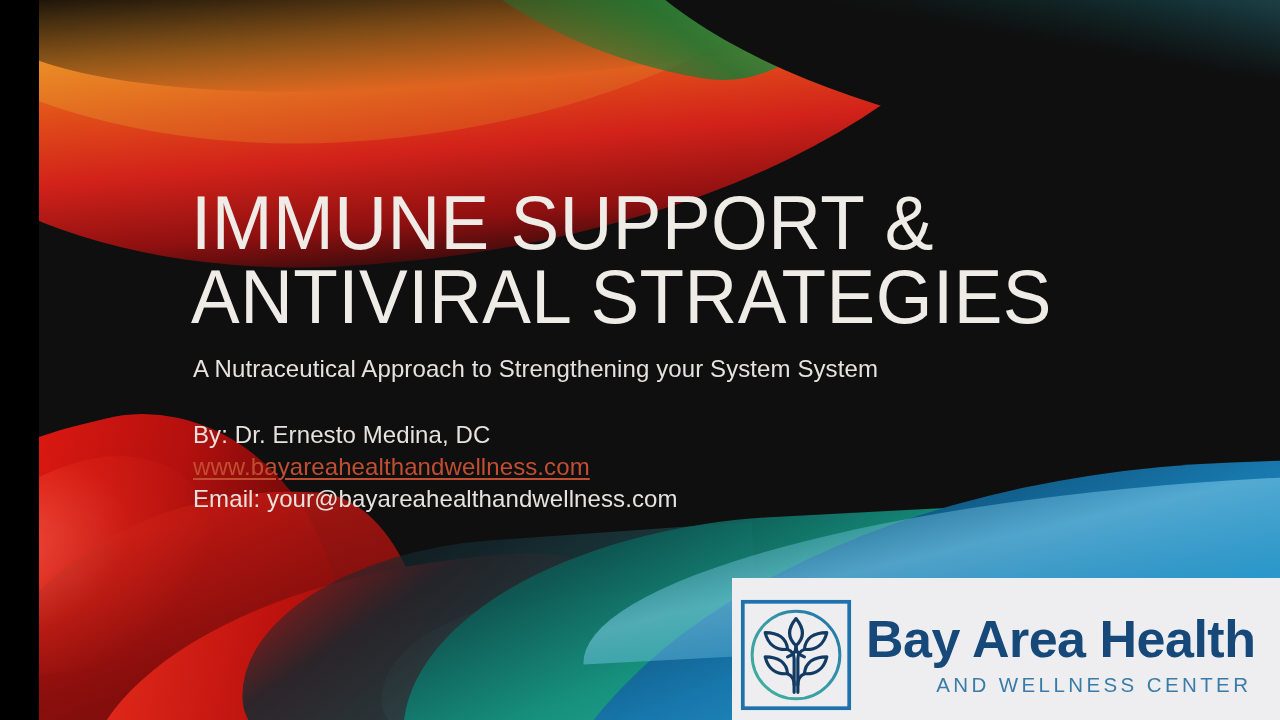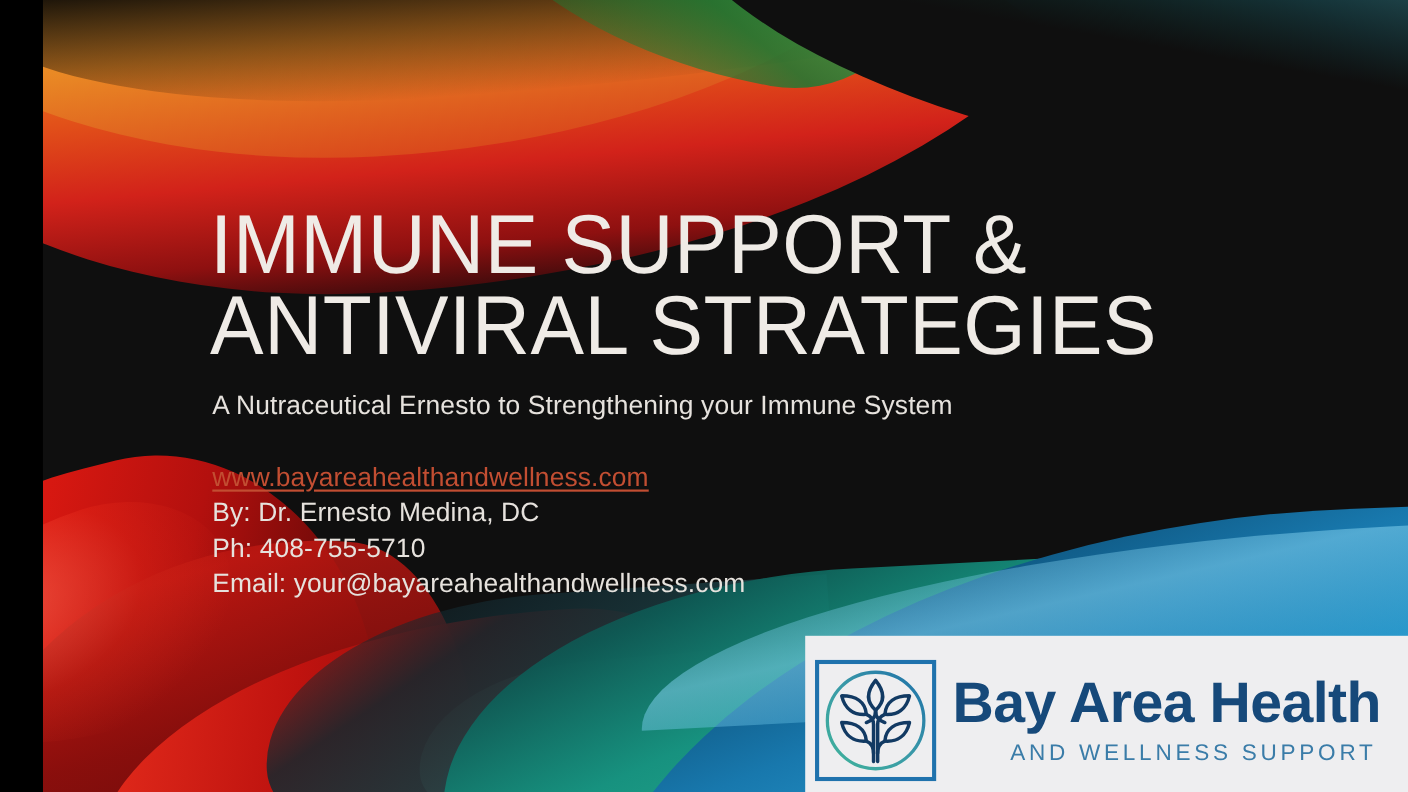--- a/index.html
+++ b/index.html
@@ -375,28 +375,27 @@
   <div class="art br-cream"></div>
   <div class="art br-dark"></div>
   <div class="art br-teal"></div>
   <div class="art br-blue"></div>
   <div class="art br-blue-hi"></div>
 
   <div class="content">
     <h1 class="slide-title">IMMUNE SUPPORT &amp;
 ANTIVIRAL STRATEGIES</h1>
 
-    <div class="slide-subtitle">A Nutraceutical Ernesto to Strengthening your Immune System</div>
+    <div class="slide-subtitle">A Nutraceutical Approach to Strengthening your System System</div>
 
     <div class="contact-block">
+      <div class="contact-line">By: Dr. Ernesto Medina, DC</div>
       <div class="contact-line">
         <span class="contact-link">www.bayareahealthandwellness.com</span>
       </div>
-      <div class="contact-line">By: Dr. Ernesto Medina, DC</div>
-      <div class="contact-line">Ph: 408-755-5710</div>
       <div class="contact-line">Email: your@bayareahealthandwellness.com</div>
     </div>
   </div>
 
   <div class="logo-card">
 
     <svg class="logo-mark" viewBox="0 0 120 120">
       <defs>
         <linearGradient id="circGrad" x1="0" y1="1" x2="1" y2="0">
           <stop offset="0%" stop-color="#3fb39a"></stop>
@@ -424,17 +423,17 @@
         <path d="M60 50 C60 58 64 60 69 62"></path>
         <path d="M51 54 C56 56 58 59 58 64 L58 100"></path>
         <path d="M69 54 C64 56 62 59 62 64 L62 100"></path>
         <path d="M51 80 C56 82 58 86 58 92"></path>
         <path d="M69 80 C64 82 62 86 62 92"></path>
       </g>
     </svg>
 
     <div class="logo-text">
       <div class="logo-name">Bay Area Health</div>
-      <div class="logo-tagline">AND WELLNESS SUPPORT</div>
+      <div class="logo-tagline">AND WELLNESS CENTER</div>
     </div>
   </div>
 
 </div>
 
 </body></html>

